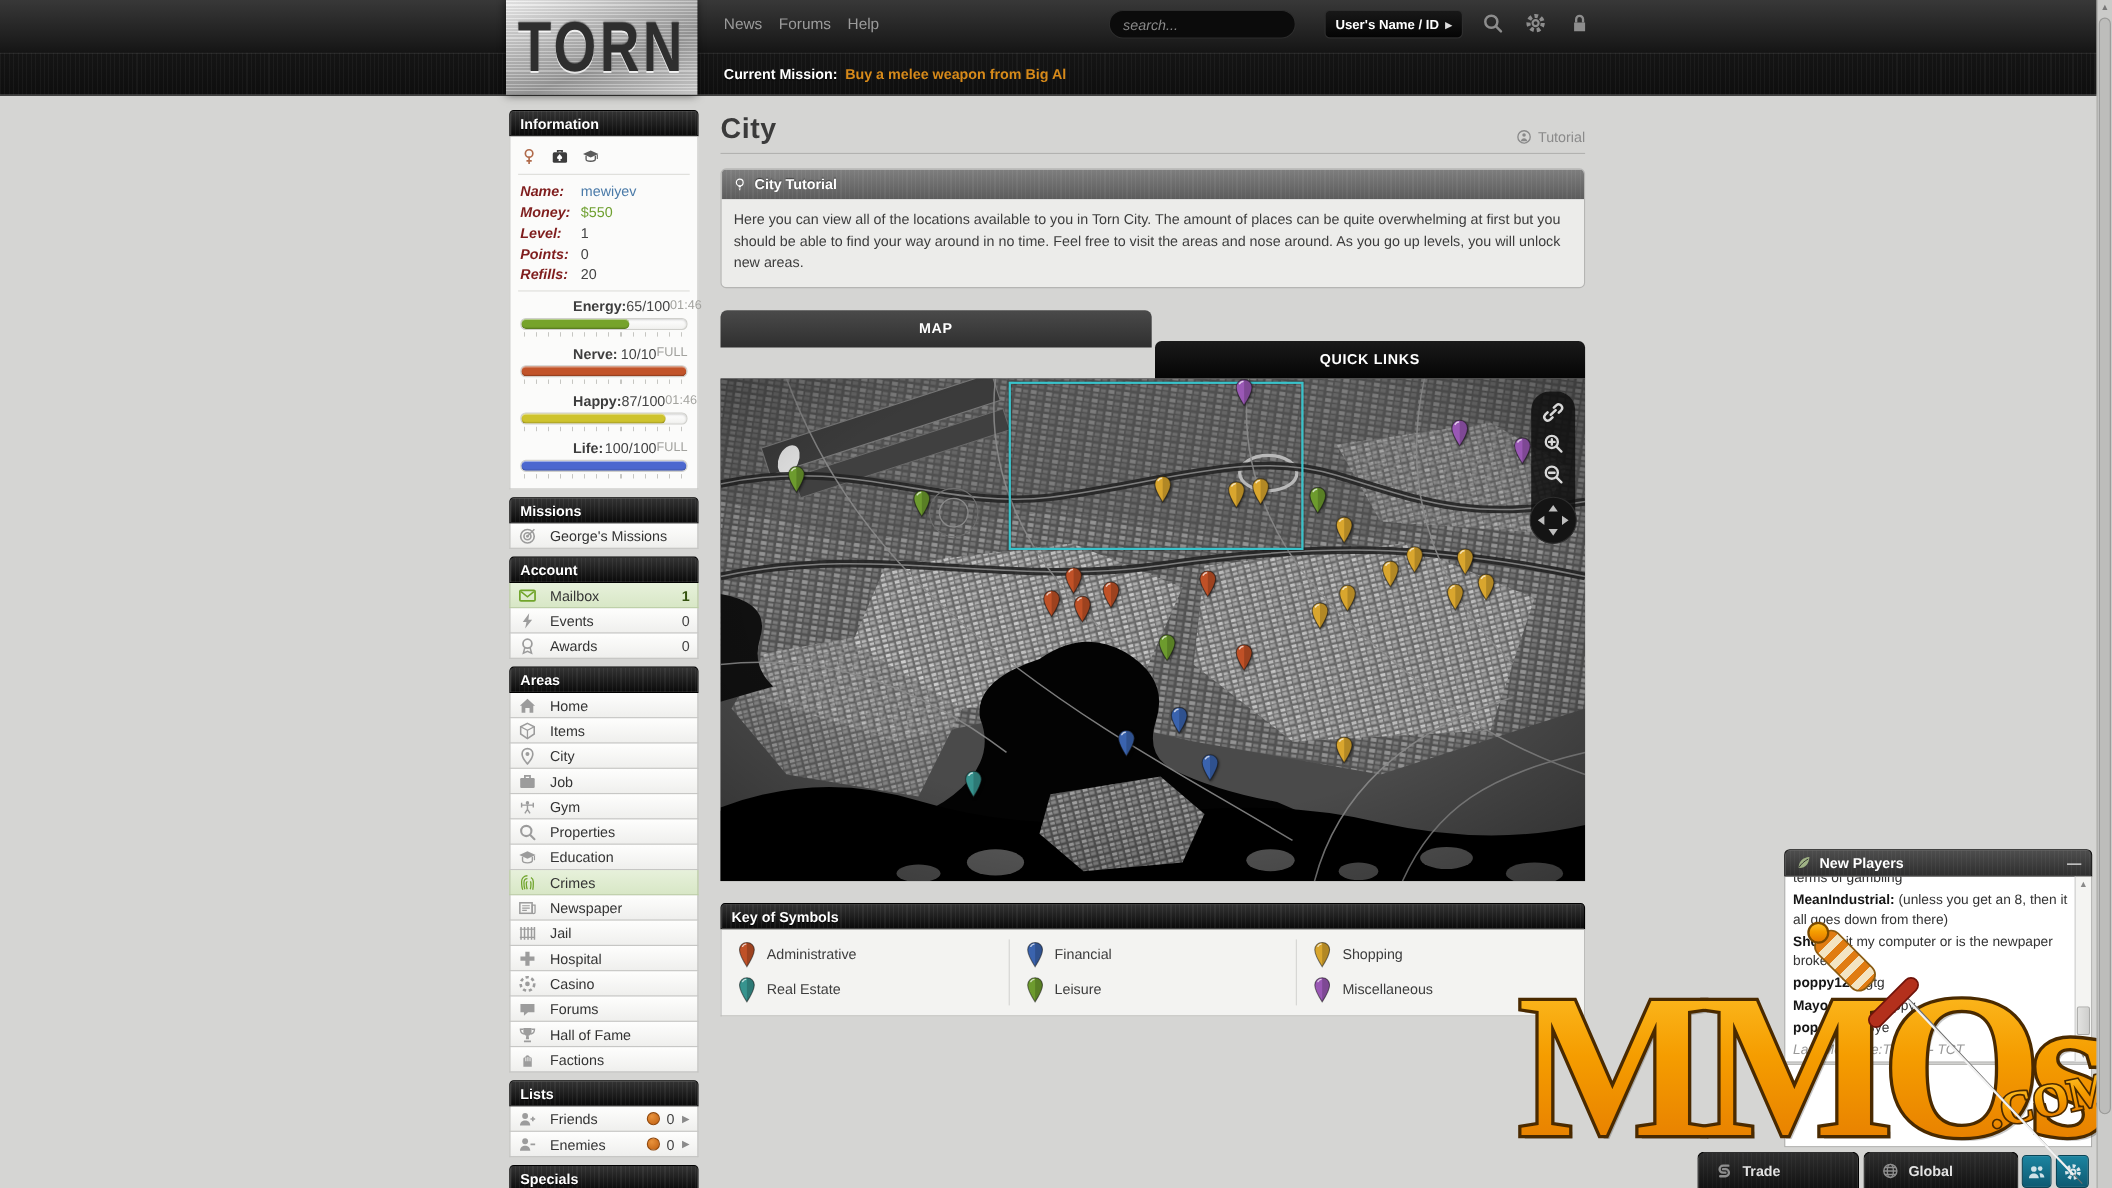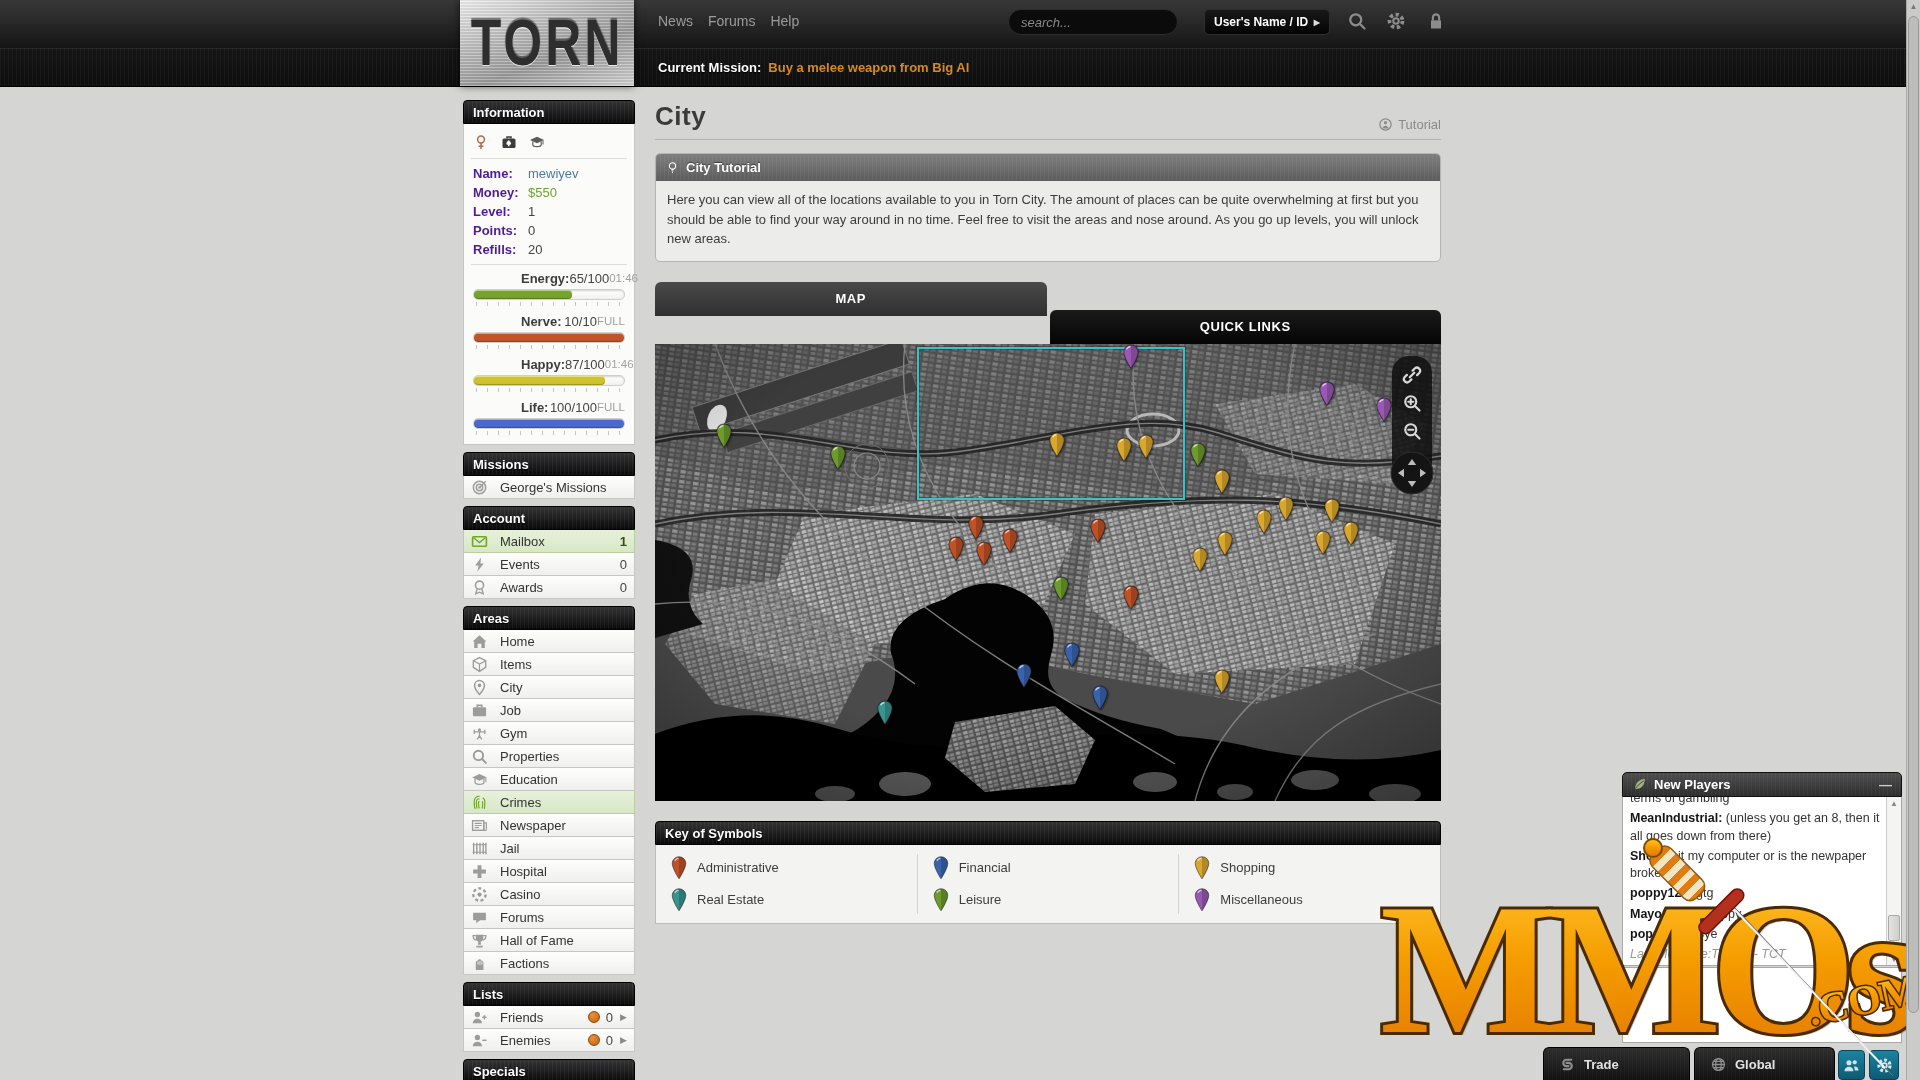--- a/index.html
+++ b/index.html
@@ -41,21 +41,21 @@
     background-image:repeating-linear-gradient(90deg,rgba(255,255,255,.05) 0 1px,transparent 1px 4px),
       linear-gradient(#333,#0a0a0a);
     border:1px solid #000;border-radius:4px 4px 0 0;color:#fff;font-size:13px;font-weight:bold;
     padding:0 9px;text-shadow:0 1px 1px #000;}
   .panel{background:#fbfbfa;border:1px solid #c6c6c4;border-top:none;box-sizing:border-box;padding:7px 9px 2px;}
   .status-icons{display:flex;gap:12px;align-items:center;height:22px;}
   .icon16{width:16px;height:16px;display:inline-block;color:#5a5a5a;}
   .status-icons [data-icon="female-icon"]{color:#b06a4a;}
   .divider{height:1px;background:#ddddd9;margin:5px -2px;}
   .ifield{display:flex;font-size:13px;line-height:19px;}
-  .ifield .lb{font-weight:bold;color:#4c1d95;width:55px;}
+  .ifield .lb{font-weight:bold;color:#7f1d1d;width:55px;font-style:italic;}
   .ifield .vl{color:#444;}
   .vl.link{color:#4a7aa8;cursor:pointer;}
   .vl.money{color:#6fa030;}
   .bargrp{margin:3px 0 7px;}
   .bartop{display:flex;font-size:13px;line-height:17px;padding-left:48px;}
   .bartop .bl{font-weight:bold;color:#3d3d3d;width:55px;}
   .bartop .bv{color:#444;}
   .bartop .bs{margin-left:auto;color:#a2a29e;font-size:11.5px;}
   .track{height:9px;background:linear-gradient(#fff,#f1f1ef);border:1px solid #cfcfcb;border-radius:5px;
     box-shadow:inset 0 1px 2px rgba(0,0,0,.18);overflow:hidden;margin-top:2px;}

